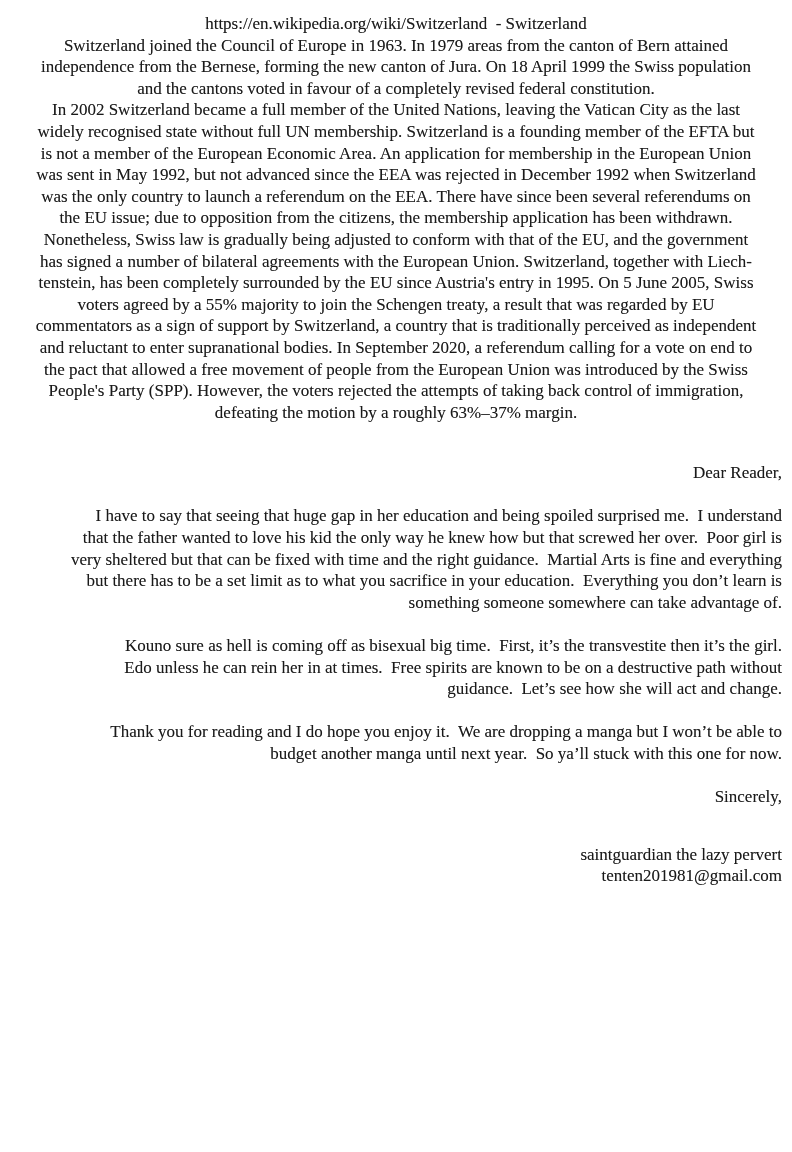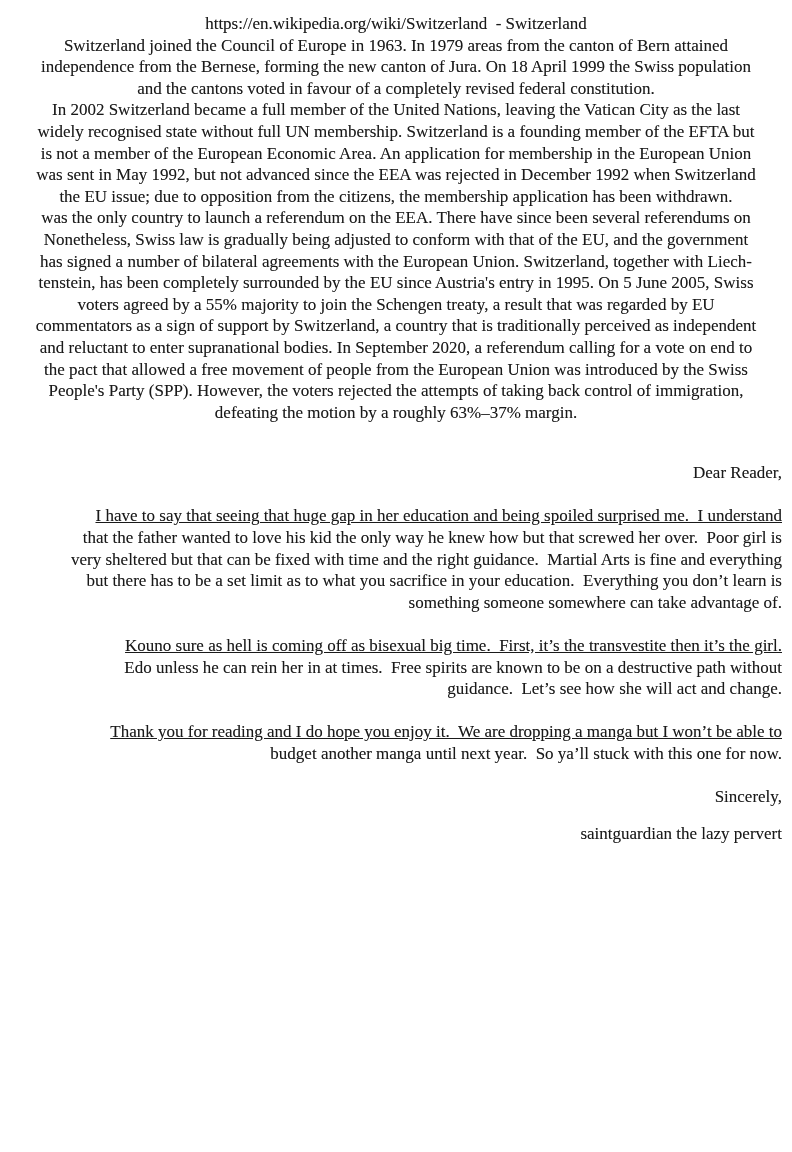--- a/index.html
+++ b/index.html
@@ -31,47 +31,46 @@
   }
   .letter {
     margin-top: 39px;
     text-align: right;
   }
   .para {
     margin-top: 21.6px;
   }
   .para .line:first-child {
     text-indent: 40px;
-    text-decoration: underline;
   }
   .closing {
     margin-top: 21.6px;
     margin-left: 48px;
   }
   .signature {
-    margin-top: 15px;
+    margin-top: 36px;
   }
 </style>
 </head>
 <body>
 
 <div class="page">
 
   <header class="wiki-block center">
     <div class="line center">https://en.wikipedia.org/wiki/Switzerland  - Switzerland</div>
     <div class="center">
         <div class="line">Switzerland joined the Council of Europe in 1963. In 1979 areas from the canton of Bern attained</div>
         <div class="line">independence from the Bernese, forming the new canton of Jura. On 18 April 1999 the Swiss population</div>
         <div class="line">and the cantons voted in favour of a completely revised federal constitution.</div>
         <div class="line">In 2002 Switzerland became a full member of the United Nations, leaving the Vatican City as the last</div>
         <div class="line">widely recognised state without full UN membership. Switzerland is a founding member of the EFTA but</div>
         <div class="line">is not a member of the European Economic Area. An application for membership in the European Union</div>
         <div class="line">was sent in May 1992, but not advanced since the EEA was rejected in December 1992 when Switzerland</div>
+        <div class="line">was the only country to launch a referendum on the EEA. There have since been several referendums on</div>
         <div class="line">the EU issue; due to opposition from the citizens, the membership application has been withdrawn.</div>
-        <div class="line">was the only country to launch a referendum on the EEA. There have since been several referendums on</div>
         <div class="line">Nonetheless, Swiss law is gradually being adjusted to conform with that of the EU, and the government</div>
         <div class="line">has signed a number of bilateral agreements with the European Union. Switzerland, together with Liech-</div>
         <div class="line">tenstein, has been completely surrounded by the EU since Austria's entry in 1995. On 5 June 2005, Swiss</div>
         <div class="line">voters agreed by a 55% majority to join the Schengen treaty, a result that was regarded by EU</div>
         <div class="line">commentators as a sign of support by Switzerland, a country that is traditionally perceived as independent</div>
         <div class="line">and reluctant to enter supranational bodies. In September 2020, a referendum calling for a vote on end to</div>
         <div class="line">the pact that allowed a free movement of people from the European Union was introduced by the Swiss</div>
         <div class="line">People's Party (SPP). However, the voters rejected the attempts of taking back control of immigration,</div>
         <div class="line">defeating the motion by a roughly 63%–37% margin.</div>
       </div>
@@ -96,16 +95,17 @@
 
     <div class="para">
         <div class="line">Thank you for reading and I do hope you enjoy it.  We are dropping a manga but I won’t be able to</div>
         <div class="line">budget another manga until next year.  So ya’ll stuck with this one for now.</div>
       </div>
 
     <div class="line closing">Sincerely,</div>
 
     <div class="signature">
         <div class="line">saintguardian the lazy pervert</div>
+        <div class="line">tenten201981@gmail.com</div>
       </div>
   </section>
 
 </div>
 
 </body></html>

